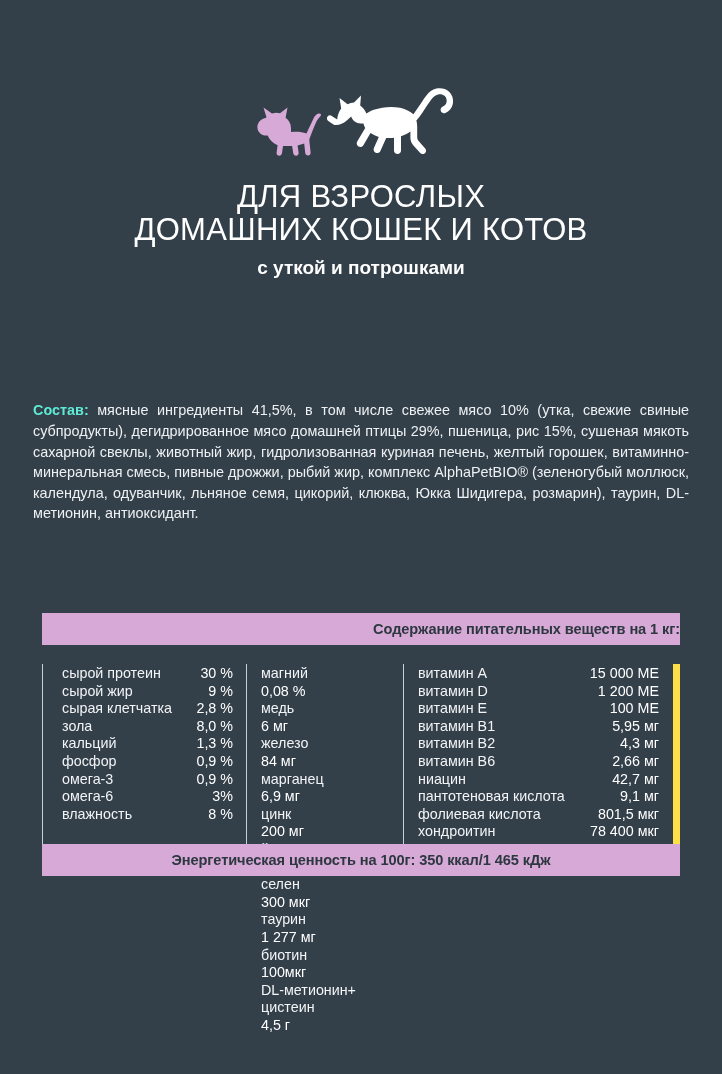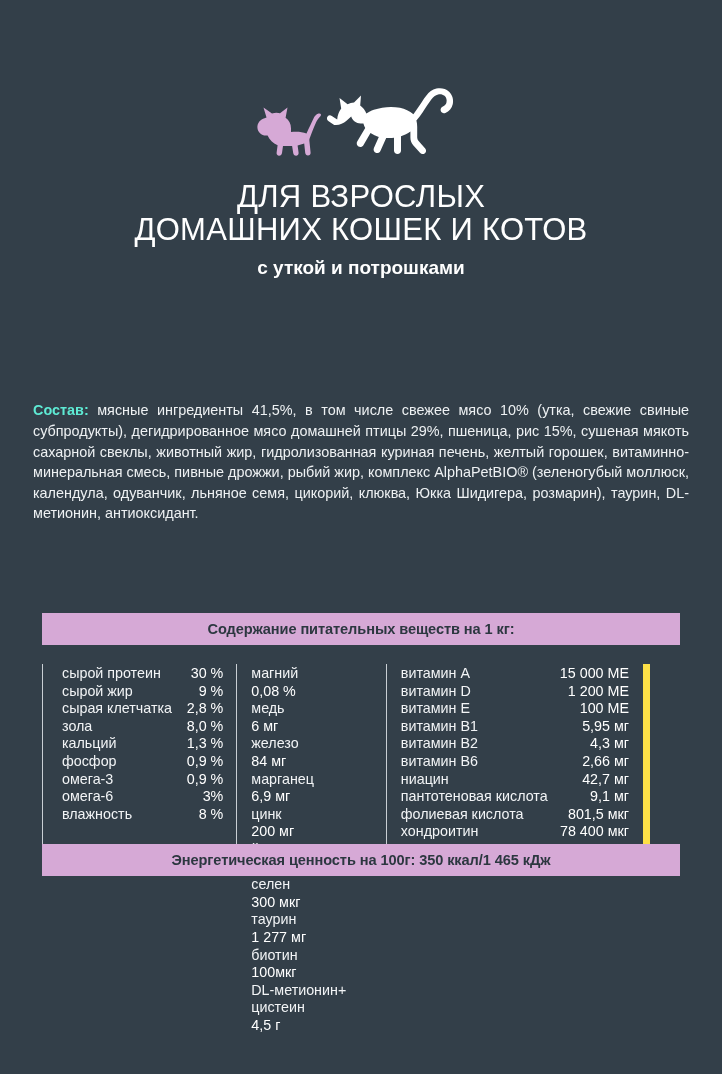--- a/index.html
+++ b/index.html
@@ -89,21 +89,21 @@
     box-sizing: border-box;
   }
   .bar-nutrition { top: 613px; }
   .bar-energy    { top: 844px; }
 
   
   .table {
     position: absolute;
     left: 42px;
     top: 664px;
-    width: 608px;
+    width: 680px;
     height: 198px;
     display: flex;
     box-sizing: border-box;
   }
   .col {
     box-sizing: border-box;
     border-left: 1px solid #c9cfd4;
     padding-left: 0px;
   }
   .col:last-child {
@@ -186,21 +186,21 @@
 
   <div class="titles">
     <div class="title-line">ДЛЯ ВЗРОСЛЫХ</div>
     <div class="title-line">ДОМАШНИХ КОШЕК И КОТОВ</div>
     <div class="subtitle">с уткой и потрошками</div>
   </div>
 </div>
 
 <p class="composition"><b>Состав:</b><span> мясные ингредиенты 41,5%, в том числе свежее мясо 10% (утка, свежие свиные субпродукты), дегидрированное мясо домашней птицы 29%, пшеница, рис 15%, сушеная мякоть сахарной свеклы, животный жир, гидролизованная куриная печень, желтый горошек, витаминно-минеральная смесь, пивные дрожжи, рыбий жир, комплекс AlphaPetBIO® (зеленогубый моллюск, календула, одуванчик, льняное семя, цикорий, клюква, Юкка Шидигера, розмарин), таурин, DL-метионин, антиоксидант.</span></p>
 
-<div class="bar bar-nutrition" style="background: rgb(214, 169, 214); color: rgb(44, 55, 64);">
+<div class="bar bar-nutrition" style="background: rgb(214, 169, 214); color: rgb(44, 55, 64); justify-content: flex-end;">
   <span>Содержание питательных веществ на 1 кг:</span>
 </div>
 
 <div class="table">
   <div class="col col-1">
     <div class="rows">
         <div class="row">
           <span class="name">сырой протеин</span>
           <span class="value">30 %</span>
         </div>

